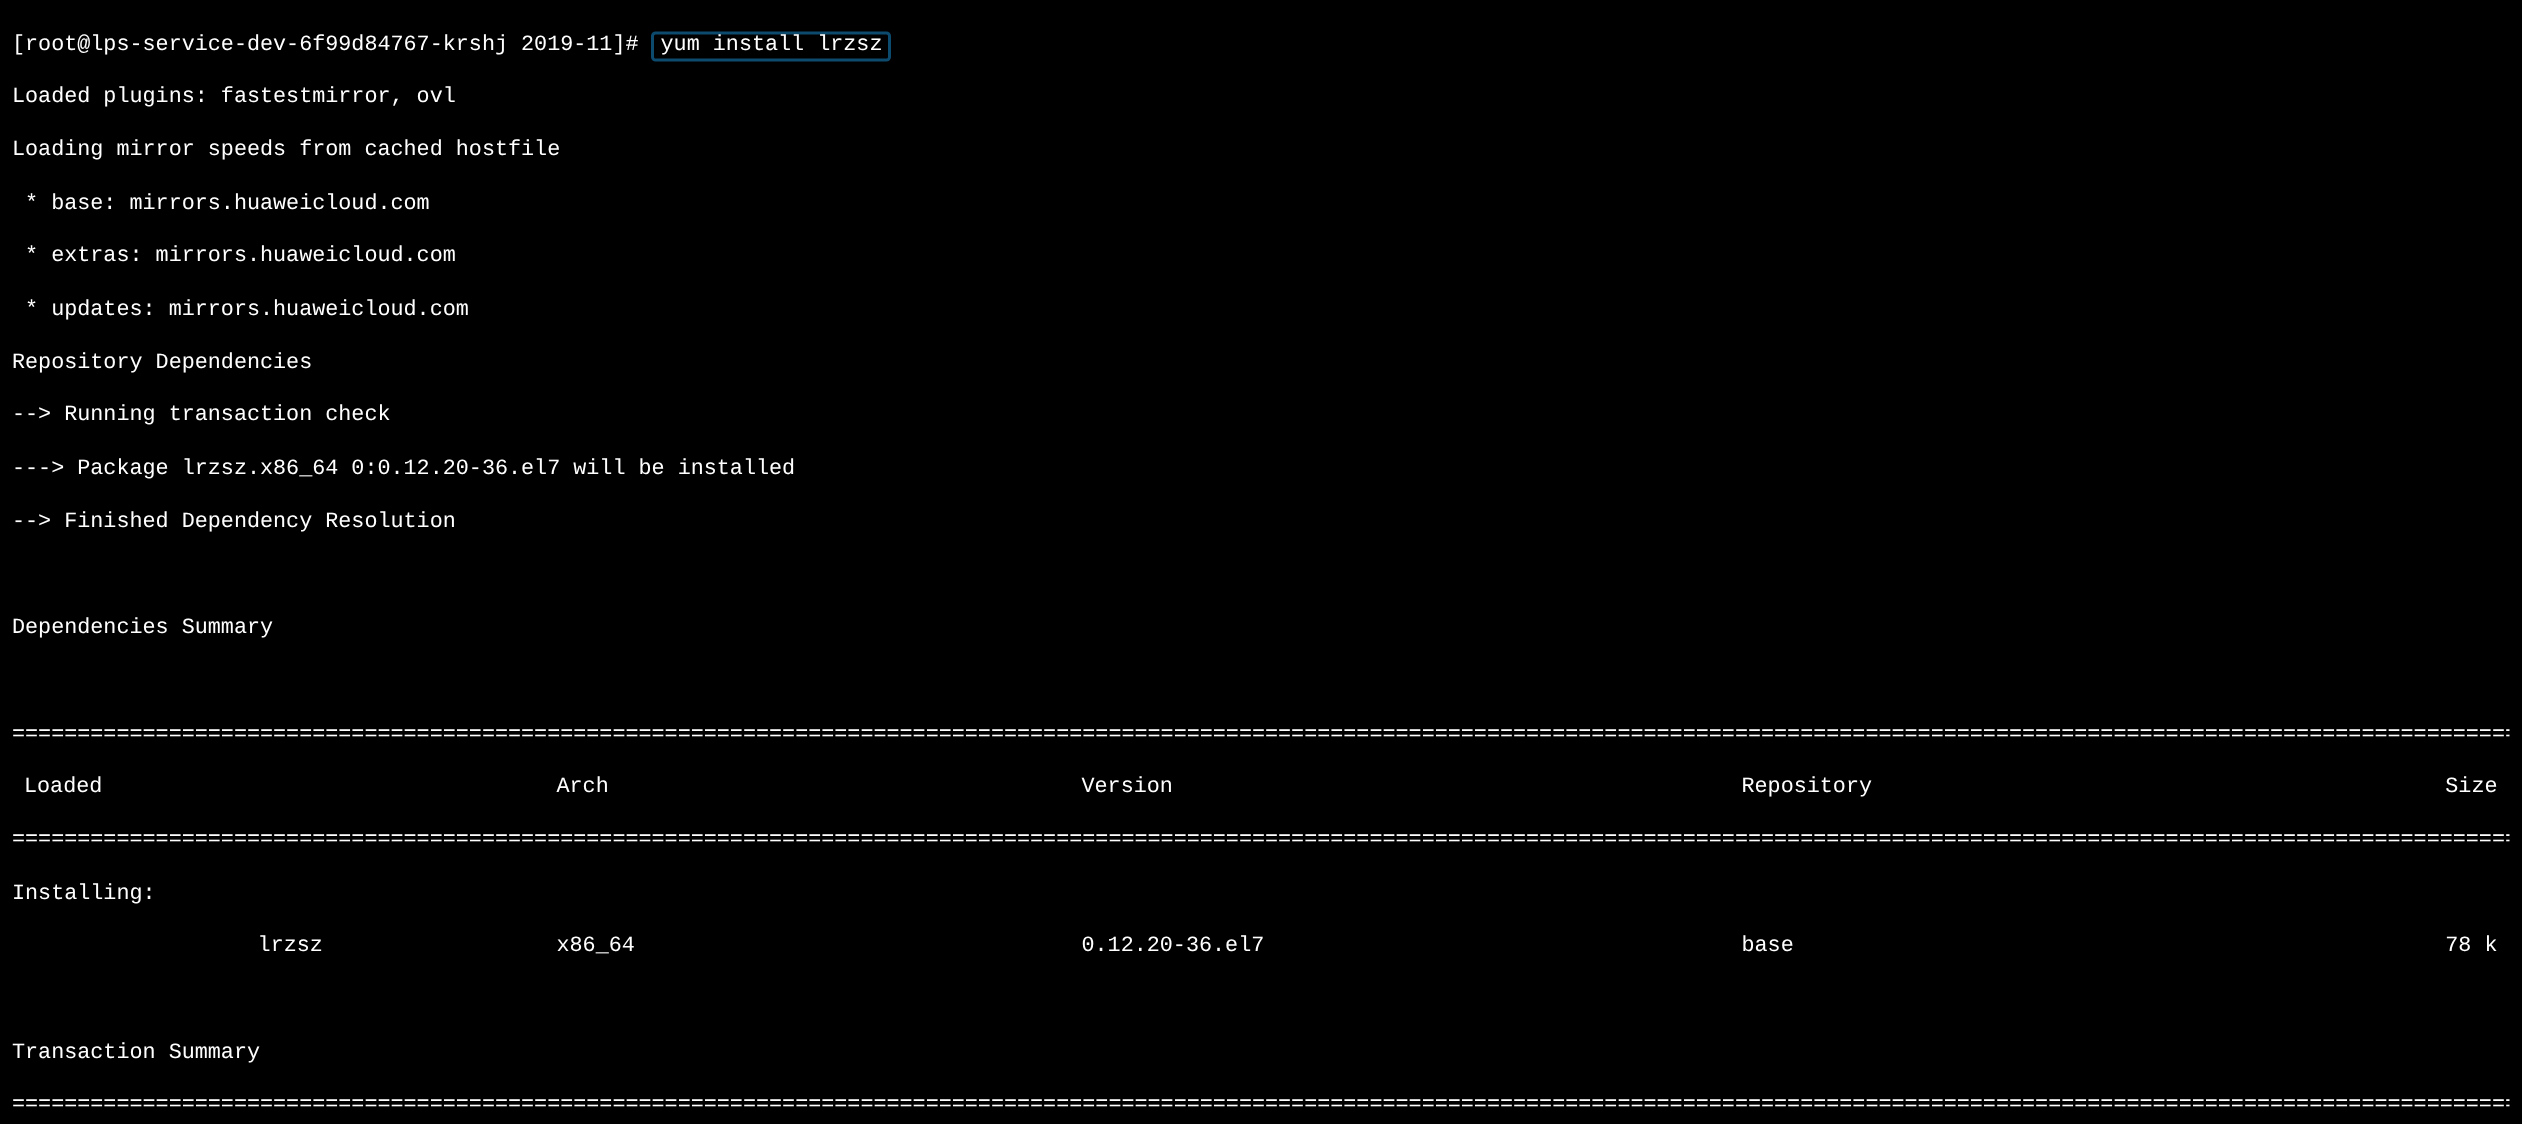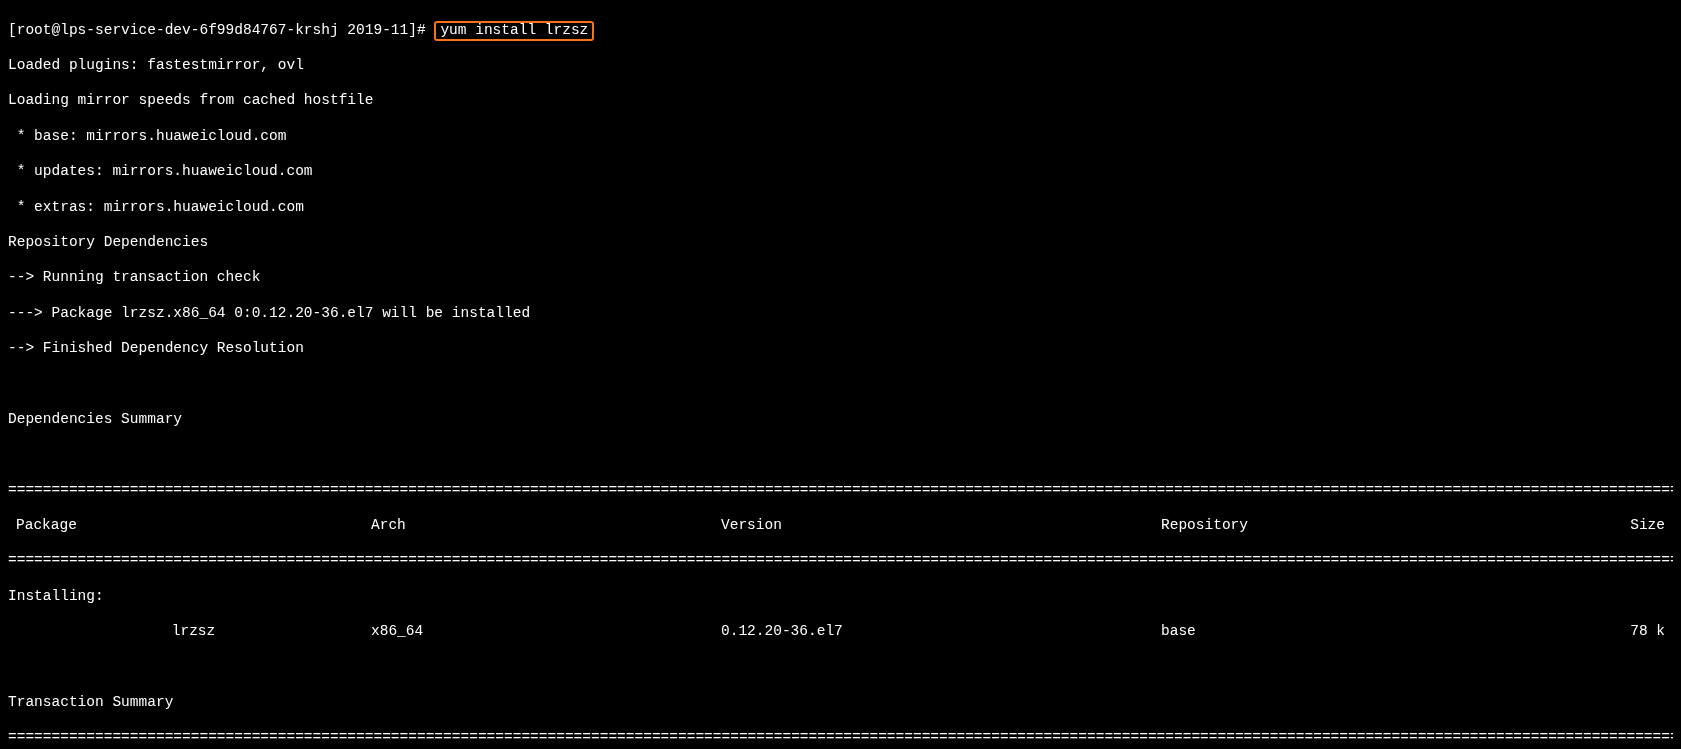--- a/index.html
+++ b/index.html
@@ -11,21 +11,21 @@
     font-size: 14.5px;
     line-height: 1.22;
     width: 1681px;
   }
   .terminal {
     padding: 4px 8px;
     white-space: pre;
   }
   .hl {
     display: inline-block;
-    border: 2px solid #f97316;
+    border: 2px solid #0c4a6e;
     border-radius: 3px;
     padding: 0 4px;
     margin-top: -2px;
     margin-bottom: -2px;
     vertical-align: baseline;
     line-height: 1.1;
   }
   .line {
     display: block;
   }
@@ -50,32 +50,32 @@
   }
 </style>
 </head>
 <body>
 
 <div class="terminal">
 <span class="line"><span>[root@lps-service-dev-6f99d84767-krshj 2019-11]# </span><span class="hl">yum install lrzsz</span></span>
 <span class="line">Loaded plugins: fastestmirror, ovl</span>
 <span class="line">Loading mirror speeds from cached hostfile</span>
 <span class="line"> * base: mirrors.huaweicloud.com</span>
+<span class="line"> * extras: mirrors.huaweicloud.com</span>
 <span class="line"> * updates: mirrors.huaweicloud.com</span>
-<span class="line"> * extras: mirrors.huaweicloud.com</span>
 <span class="line">Repository Dependencies</span>
 <span class="line">--&gt; Running transaction check</span>
 <span class="line">---&gt; Package lrzsz.x86_64 0:0.12.20-36.el7 will be installed</span>
 <span class="line">--&gt; Finished Dependency Resolution</span>
 <span class="line">&nbsp;</span>
 <span class="line">Dependencies Summary</span>
 <span class="line">&nbsp;</span>
 <div class="hr">======================================================================================================================================================================================================================================================</div>
 <div class="row">
-  <div class="c-pkg c-pkg-h">Package</div>
+  <div class="c-pkg c-pkg-h">Loaded</div>
   <div class="c-arch">Arch</div>
   <div class="c-ver">Version</div>
   <div class="c-repo">Repository</div>
   <div class="c-size">Size</div>
 </div>
 <div class="hr">======================================================================================================================================================================================================================================================</div>
 <span class="line">Installing:</span>
 <div class="row">
   <div class="c-pkg c-pkg-v">lrzsz</div>
   <div class="c-arch">x86_64</div>

